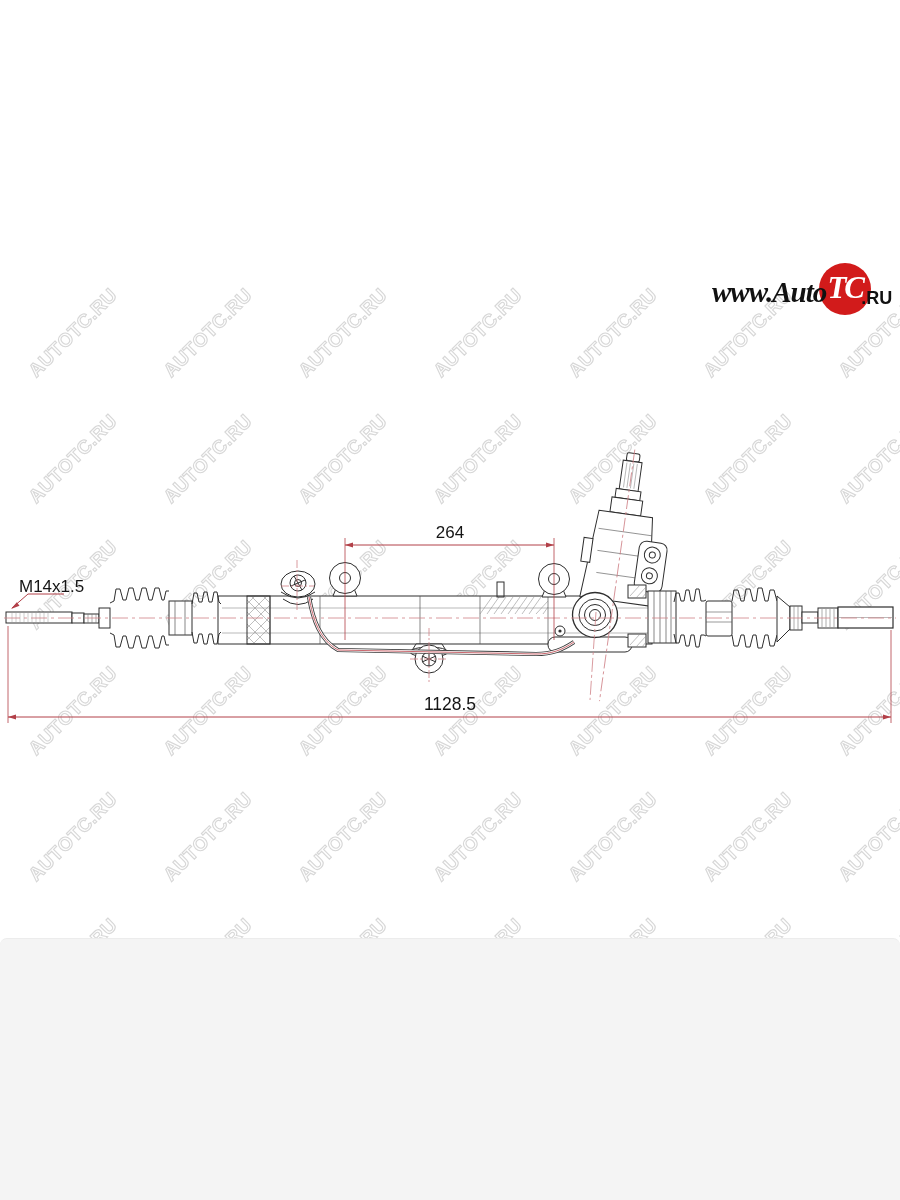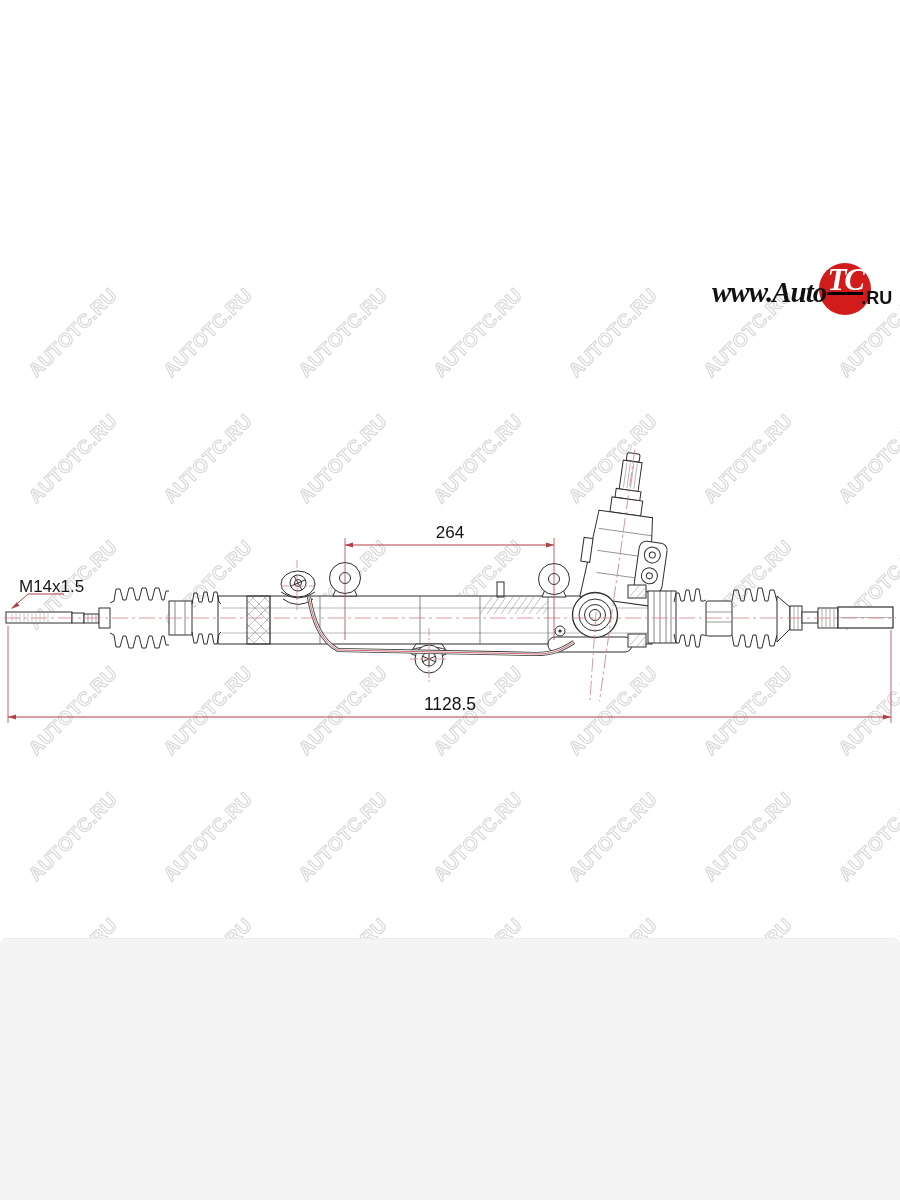--- a/index.html
+++ b/index.html
@@ -32,22 +32,22 @@
     position:absolute;top:261px;left:712px;height:56px;width:188px;
     display:flex;align-items:center;
   }
   .logo-script{
     font-family:"Liberation Serif", serif;font-style:italic;font-weight:bold;
     font-size:29px;color:#111;letter-spacing:-1px;white-space:nowrap;
     position:relative;top:3px;
   }
   .logo-badge{
     width:52px;height:52px;border-radius:50%;background:var(--badge-red);
-    display:flex;justify-content:center;
-    margin-left:-7px;flex:0 0 auto;text-decoration:underline;
+    display:flex;align-items:center;justify-content:center;
+    margin-left:-7px;flex:0 0 auto;
   }
   .logo-badge .tc{
     font-family:"Liberation Serif", serif;font-style:italic;font-weight:bold;
     font-size:31px;color:#ffffff;letter-spacing:-2px;position:relative;top:-1px;
   }
   .logo-ru{
     font-weight:bold;font-size:18px;color:#111;margin-left:-10px;
     align-self:flex-end;padding-bottom:8px;letter-spacing:0;
   }
   

